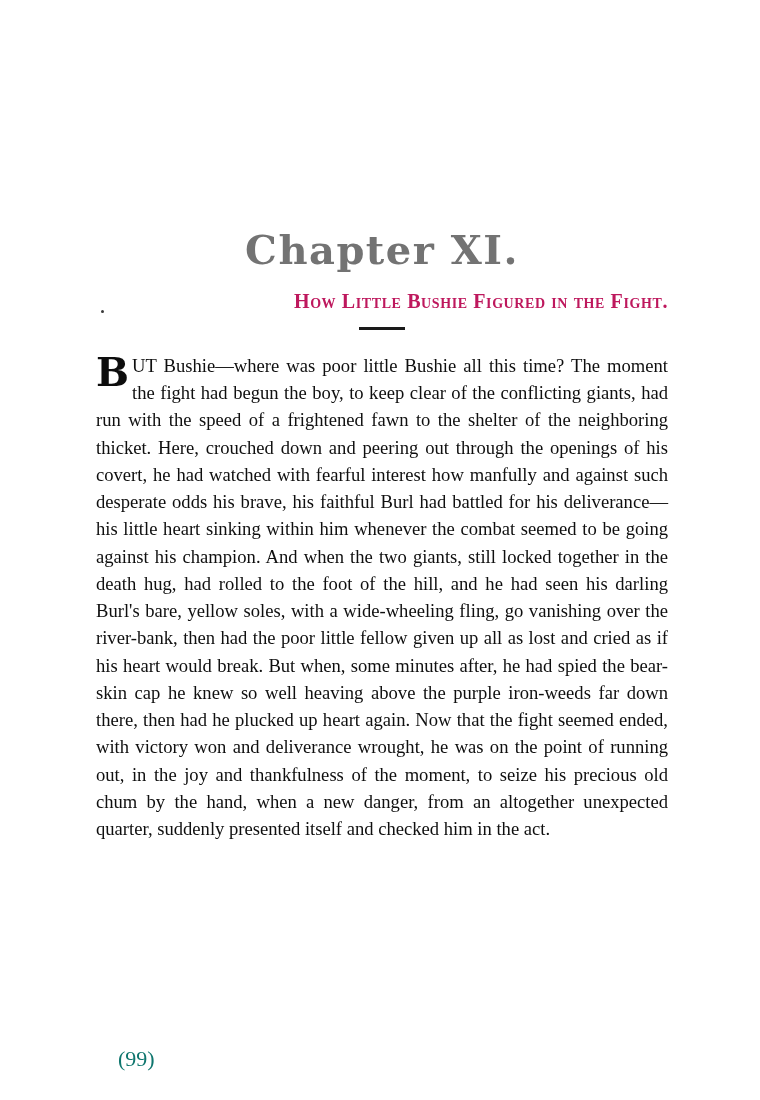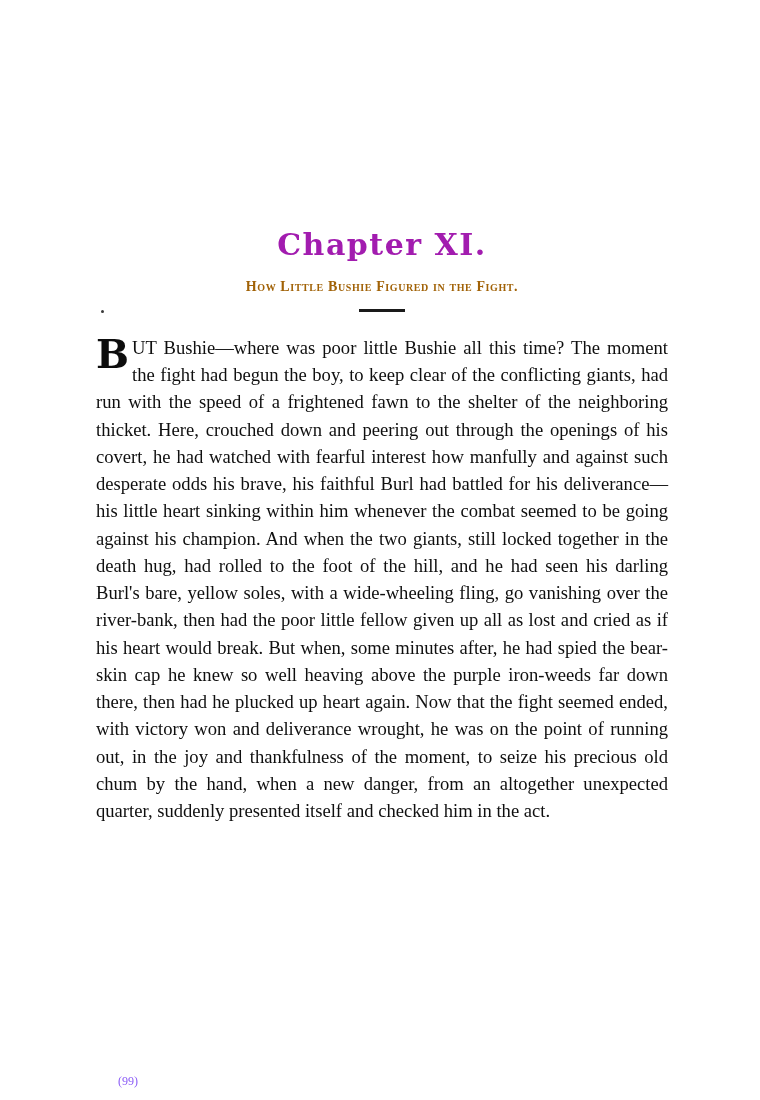--- a/index.html
+++ b/index.html
@@ -24,33 +24,33 @@
   .content {
     position: absolute;
     left: 96px;
     top: 228px;
     width: 572px;
   }
   .chapter-title {
     text-align: center;
     font-family: "DejaVu Serif", serif;
     font-weight: bold;
-    font-size: 30px;
+    font-size: 40px;
     letter-spacing: 1.5px;
-    color: #a21caf;
+    color: #737373;
     margin: 0 0 18px 0;
     line-height: 1.1;
   }
   .chapter-subtitle {
-    text-align: center;
+    text-align: right;
     font-family: "Liberation Serif", serif;
-    font-size: 14px;
+    font-size: 20px;
     font-variant: small-caps;
     letter-spacing: 0.6px;
-    color: #a16207;
+    color: #be185d;
     margin: 0 0 14px 0;
   }
   .rule {
     width: 46px;
     height: 3px;
     background: #1a1a1a;
     margin: 0 auto 22px auto;
   }
   .body-text {
     font-family: "Liberation Serif", serif;
@@ -77,24 +77,24 @@
     font-weight: bold;
     font-size: 39px;
     line-height: 0.88;
     padding: 2px 3px 0 0;
     margin-top: 1px;
     color: #0d0d0d;
   }
   .page-number {
     position: absolute;
     left: 118px;
-    top: 1074px;
+    top: 1046px;
     font-family: "Liberation Serif", serif;
-    font-size: 12px;
-    color: #8b5cf6;
+    font-size: 22px;
+    color: #0f766e;
   }
   .stray-mark {
     position: absolute;
     left: 101px;
     top: 310px;
     width: 3px;
     height: 3px;
     background: #3a3a3a;
     border-radius: 50%;
   }

